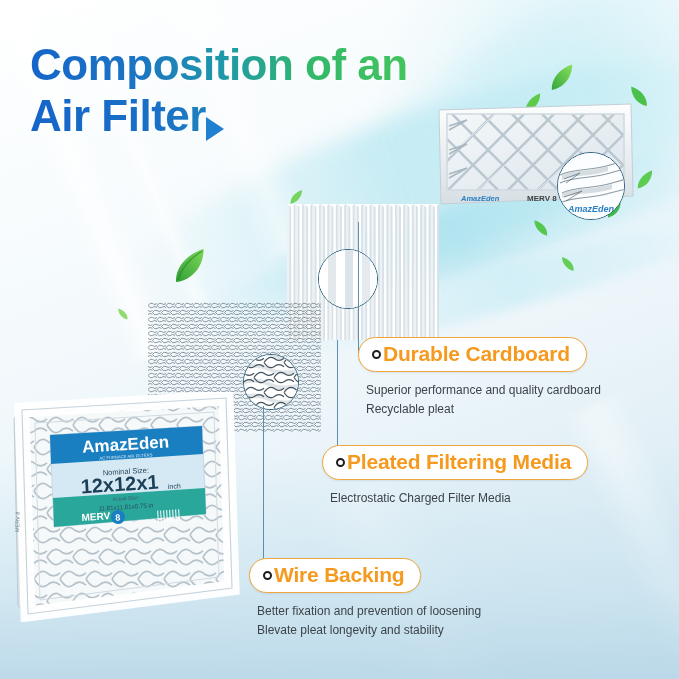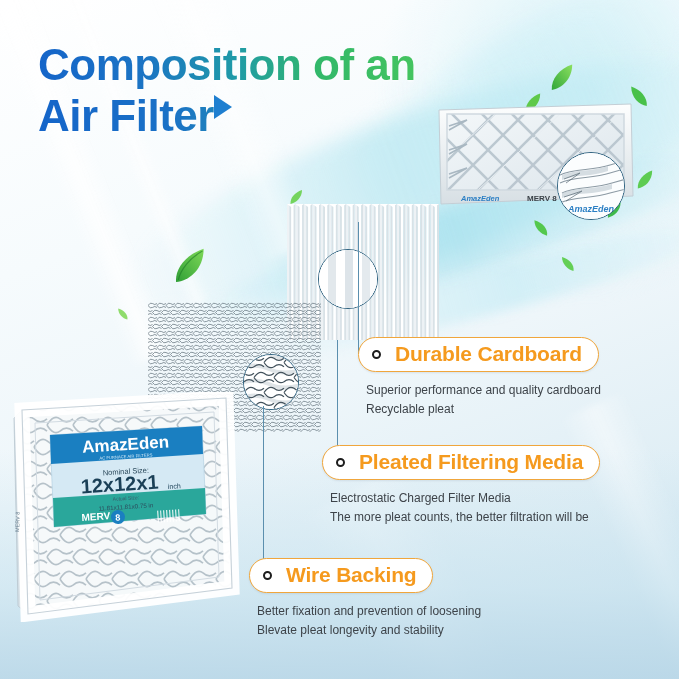--- a/index.html
+++ b/index.html
@@ -90,28 +90,27 @@
     font-weight: bold;
     line-height: 1.15;
     letter-spacing: -0.5px;
     background: linear-gradient(90deg, #1565c9 0%, #1b74c4 28%, #1f9aa8 52%, #32b86a 74%, #44c45f 100%);
     -webkit-background-clip: text;
     background-clip: text;
     color: transparent;
     -webkit-text-fill-color: transparent;
     white-space: nowrap;
     filter: drop-shadow(0 1px 1px rgba(255,255,255,.9));
-    margin-left: 8px;
   }
   .title-line.l2 {
     background: linear-gradient(90deg, #1565c9 0%, #1a71c6 35%, #2498b0 62%, #3bbd74 88%, #46c65c 100%);
     -webkit-background-clip: text;
     background-clip: text;
     -webkit-text-fill-color: transparent;
-    display: flex; align-items: flex-start; 
+    display: flex; align-items: flex-end; 
   }
   .title-arrow {
     width: 0; height: 0;
     border-left: 18px solid #1f7fd0;
     border-top: 12px solid transparent;
     border-bottom: 12px solid transparent;
     flex: none;
     margin-top: 4px;
   }
 
@@ -144,21 +143,21 @@
     position: absolute;
     background: #5b8fae;
     width: 1.4px;
   }
 
   
   .callout { position: absolute; }
   .pill {
     display: inline-flex;
     align-items: center;
-    gap: 14px;
+    gap: 2px;
     border: 1.4px solid #f0a63c;
     border-radius: 20px;
     background: #ffffff;
     padding: 4px 16px 5px 13px;
     box-shadow: 0 1px 2px rgba(120,140,160,.18);
   }
   .pill-dot {
     width: 9px; height: 9px;
     border-radius: 50%;
     border: 2px solid #1d1d1d;
@@ -1743,21 +1742,20 @@
     </div>
   </div>
 
   <div class="callout" style="left:322px; top:445px;">
     <div class="pill">
       <span class="pill-dot"></span>
       <span class="pill-label">Pleated Filtering Media</span>
     </div>
     <div class="desc">
       <div>Electrostatic Charged Filter Media</div>
-      <div>The more pleat counts, the better filtration will be</div>
     </div>
   </div>
 
   <div class="callout" style="left:249px; top:558px;">
     <div class="pill">
       <span class="pill-dot"></span>
       <span class="pill-label">Wire Backing</span>
     </div>
     <div class="desc">
       <div>Better fixation and prevention of loosening</div>

